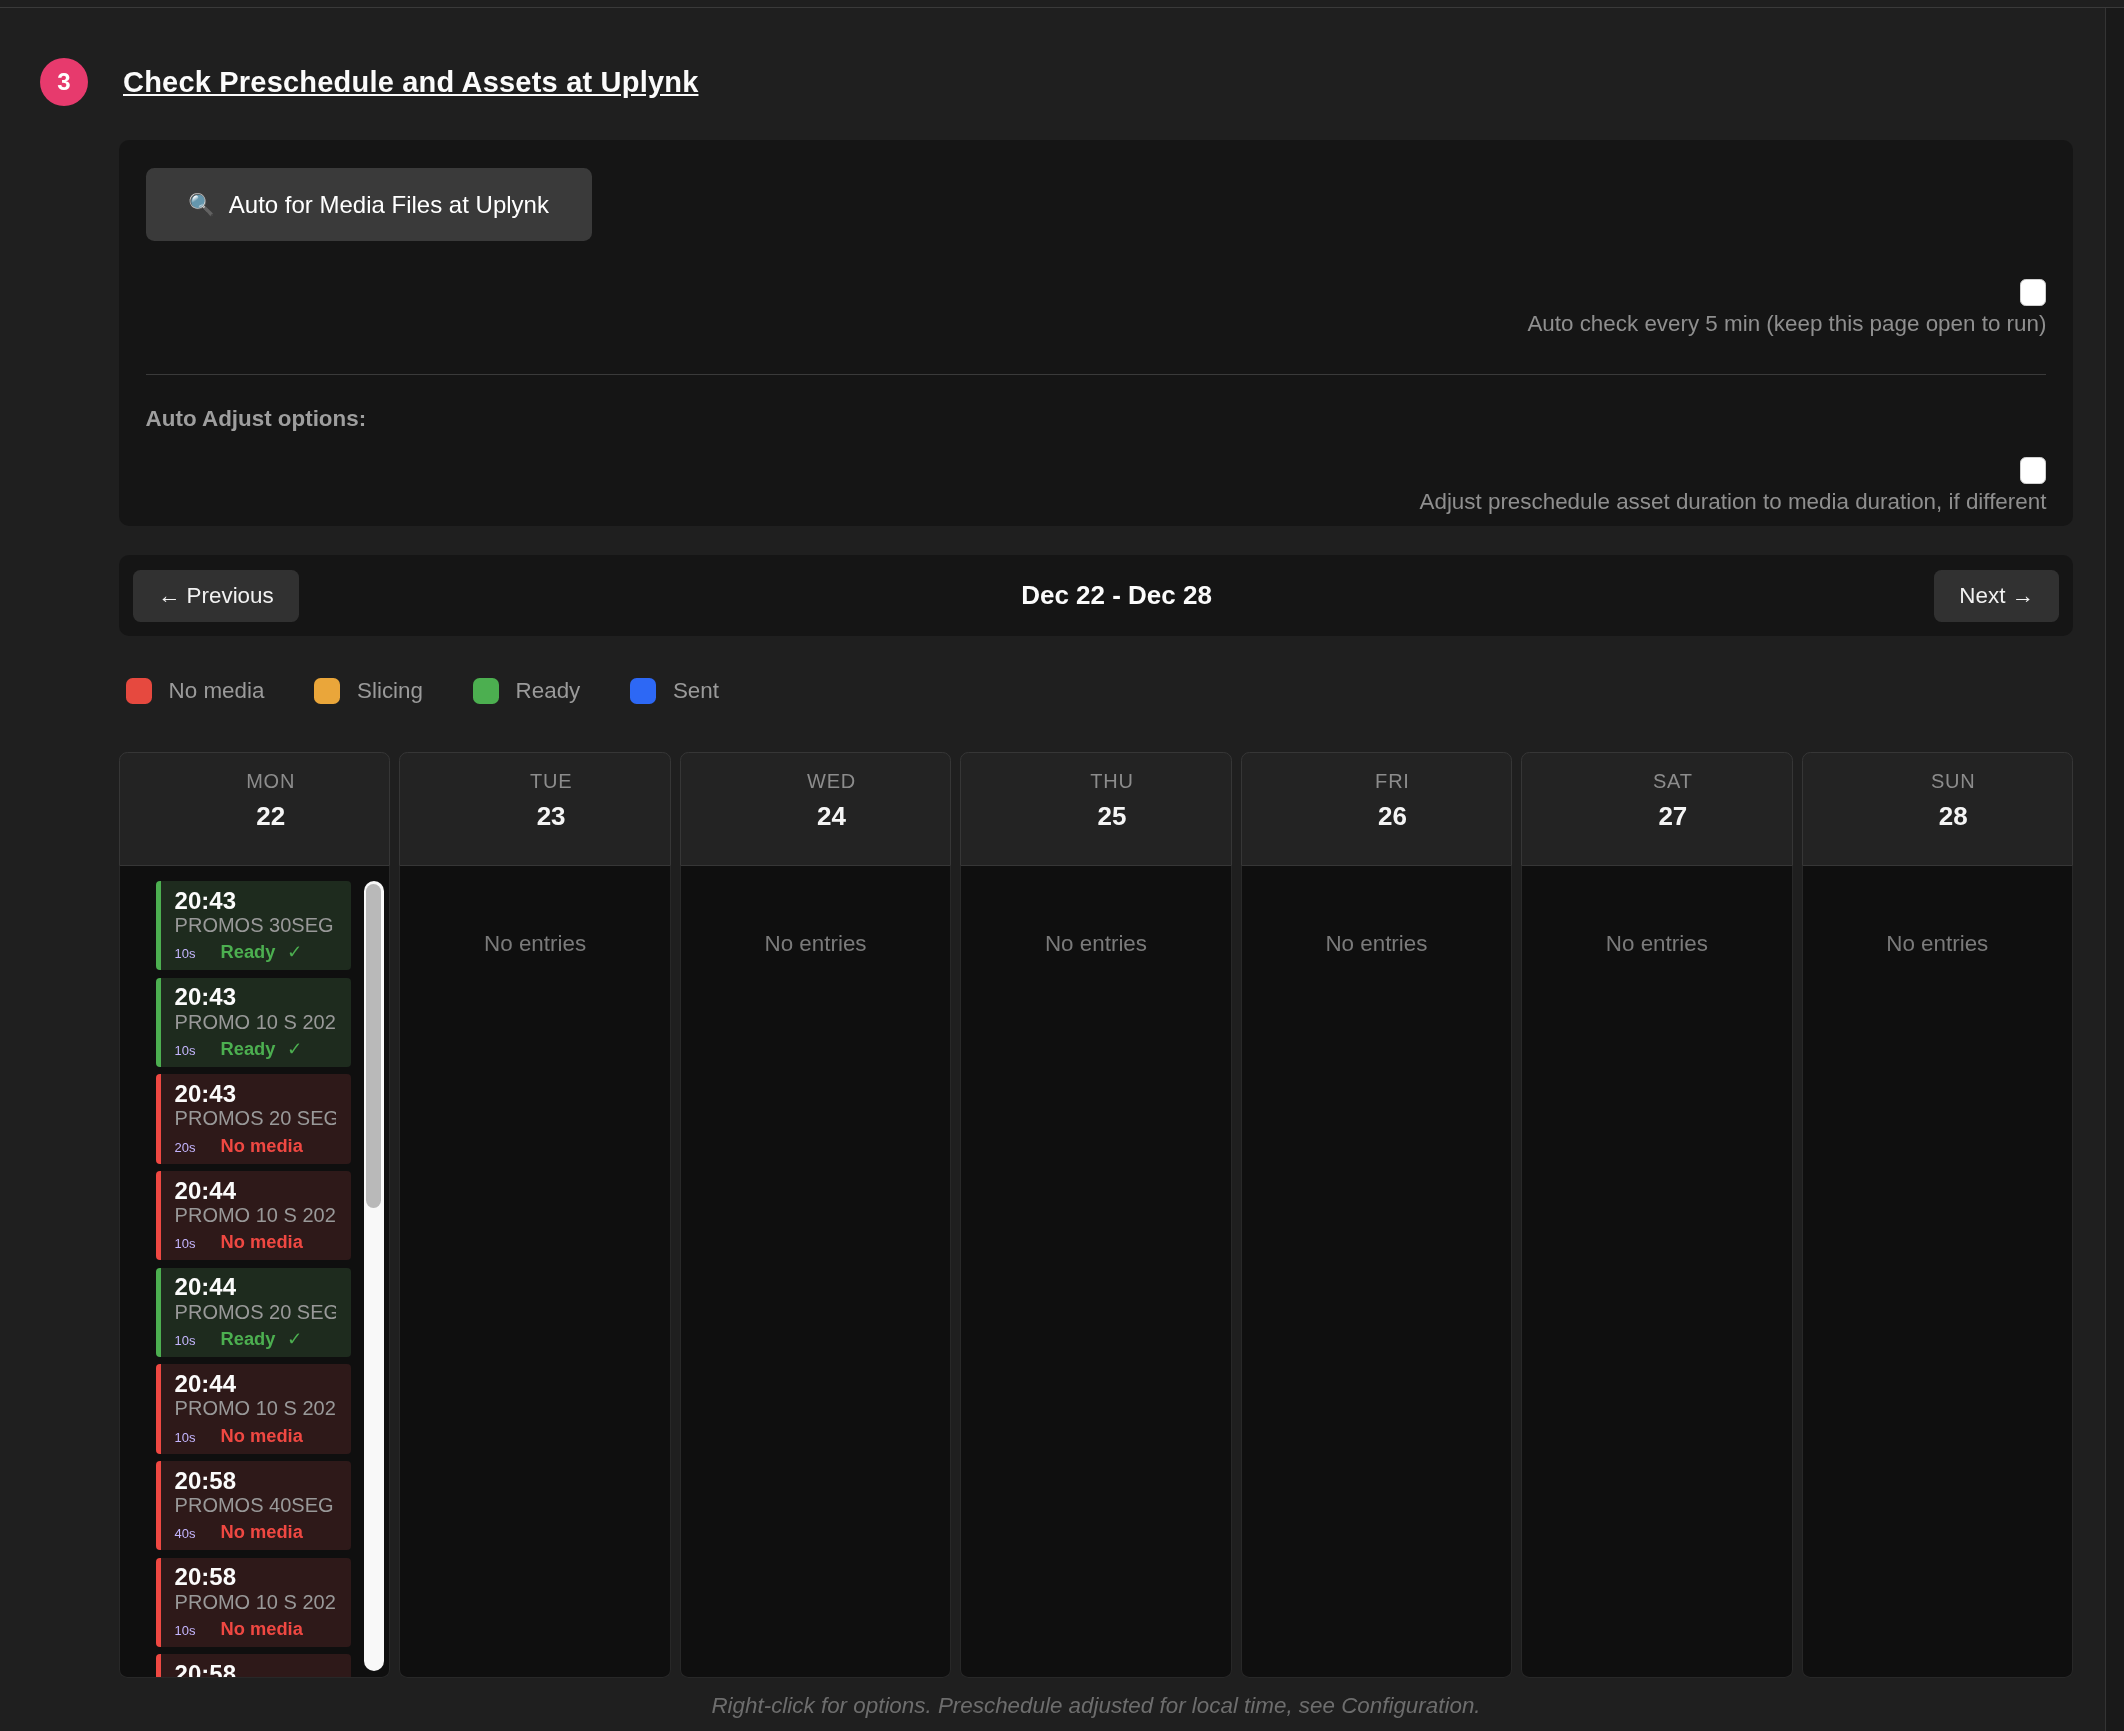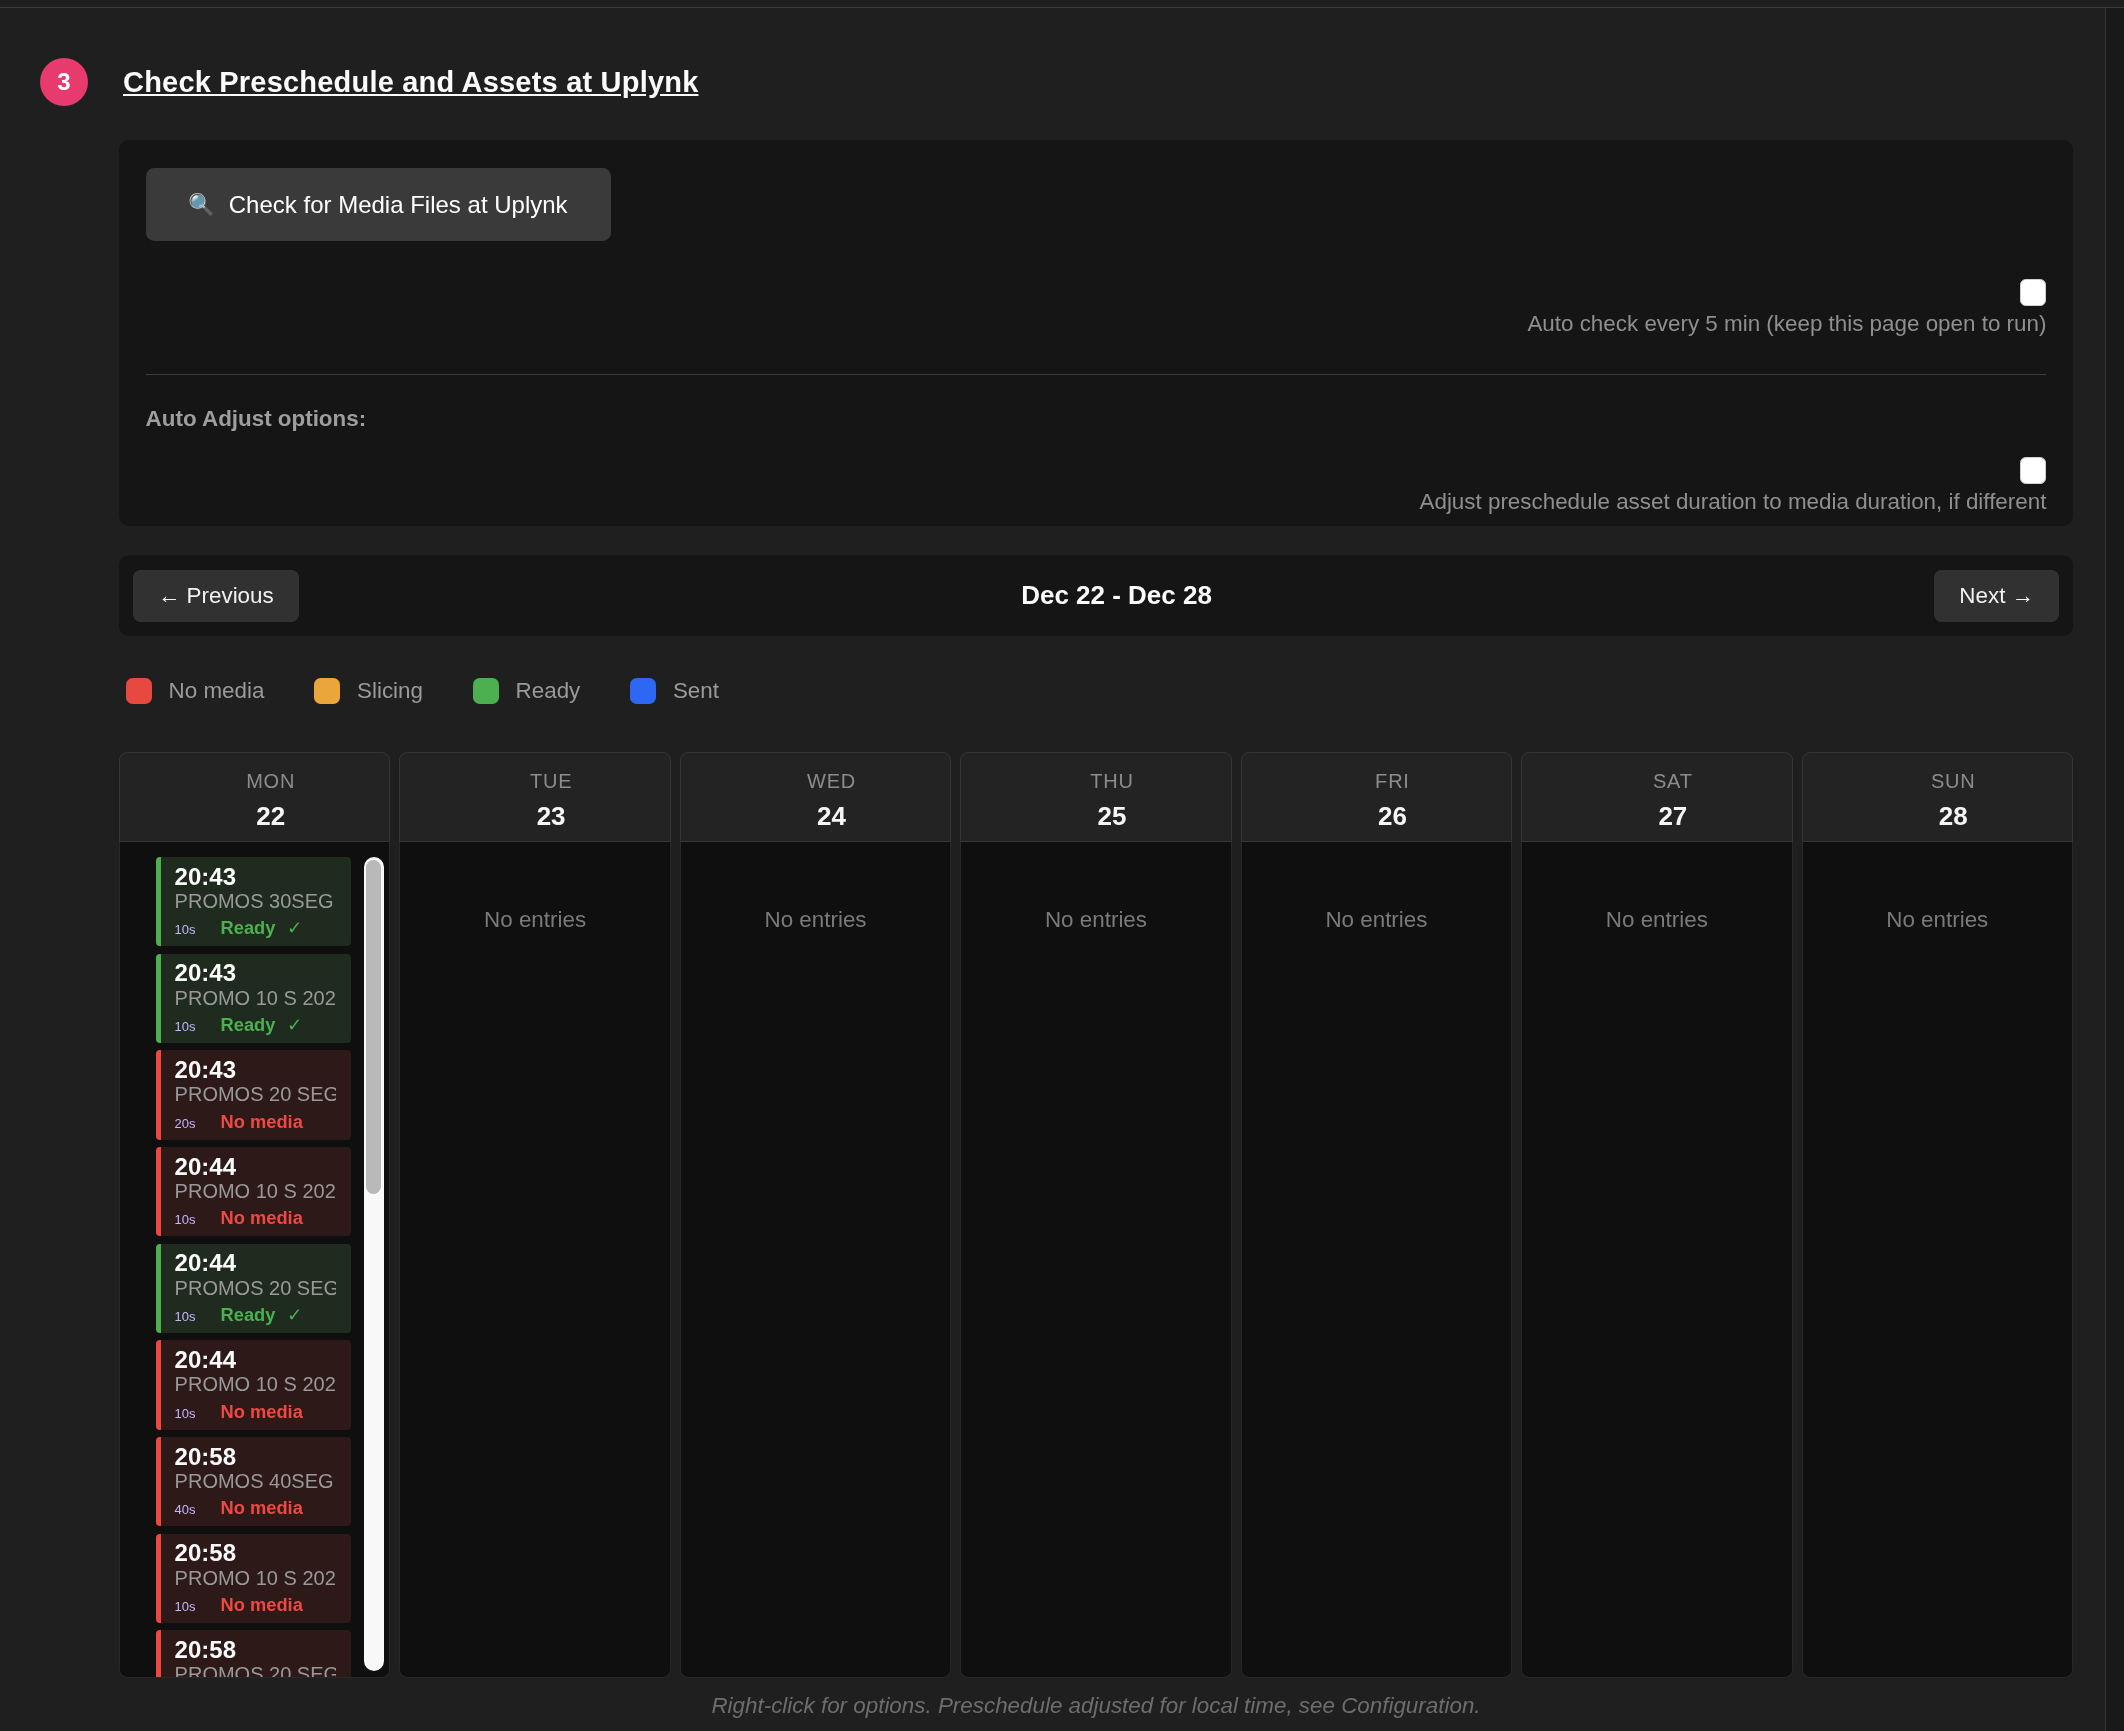--- a/index.html
+++ b/index.html
@@ -52,21 +52,21 @@
   
   .legend { position:absolute; top:678px; left:126px; display:flex; align-items:center; gap:50px; }
   .legend-item { display:flex; align-items:center; gap:16.6px; }
   .legend-swatch { width:26px; height:26px; border-radius:6.6px; }
   .legend-label { font-size:22.4px; color:#9a9a9a; }
 
   
   .calendar { position:absolute; top:752px; left:119px; width:1954px; height:926px; display:flex; gap:9.1px; }
   .day-column { flex:1; display:flex; flex-direction:column; min-width:0; }
   .day-header {
-    height:90px; background:#232323; border:0.8px solid #363636; border-radius:8.3px 8.3px 0 0;
+    height:114px; background:#232323; border:0.8px solid #363636; border-radius:8.3px 8.3px 0 0;
     text-align:center; padding-top:16.6px;padding-left:32px;
   }
   .weekday-label { font-size:20px; color:#8c8c8c; letter-spacing:0.8px; }
   .day-number { font-size:26px; font-weight:bold; color:#f5f5f5; margin-top:8.3px; }
   .day-body {
     flex:1; position:relative; background:#0f0f0f; border:0.8px solid #282828; border-top:none;
     border-radius:0 0 8.3px 8.3px; overflow:hidden;
   }
   .no-entries { text-align:center; margin-top:65px; font-size:22.4px; color:#7a7a7a; }
 
@@ -111,21 +111,21 @@
 <div class="right-gutter"></div>
 
 <div class="step-header">
   <div class="step-badge">3</div>
   <div class="page-title">Check Preschedule and Assets at Uplynk</div>
 </div>
 
 <div class="panel check-panel">
   <button class="check-button">
     <span class="search-icon">🔍</span>
-    <span>Check for Media Files at Uplynk</span>
+    <span>Auto for Media Files at Uplynk</span>
   </button>
 
   <div class="check-row">
     <input type="checkbox" class="checkbox" style="">
     <span class="check-label">Auto check every 5 min (keep this page open to run)</span>
   </div>
 
 
   <div class="panel-divider"></div>
 

